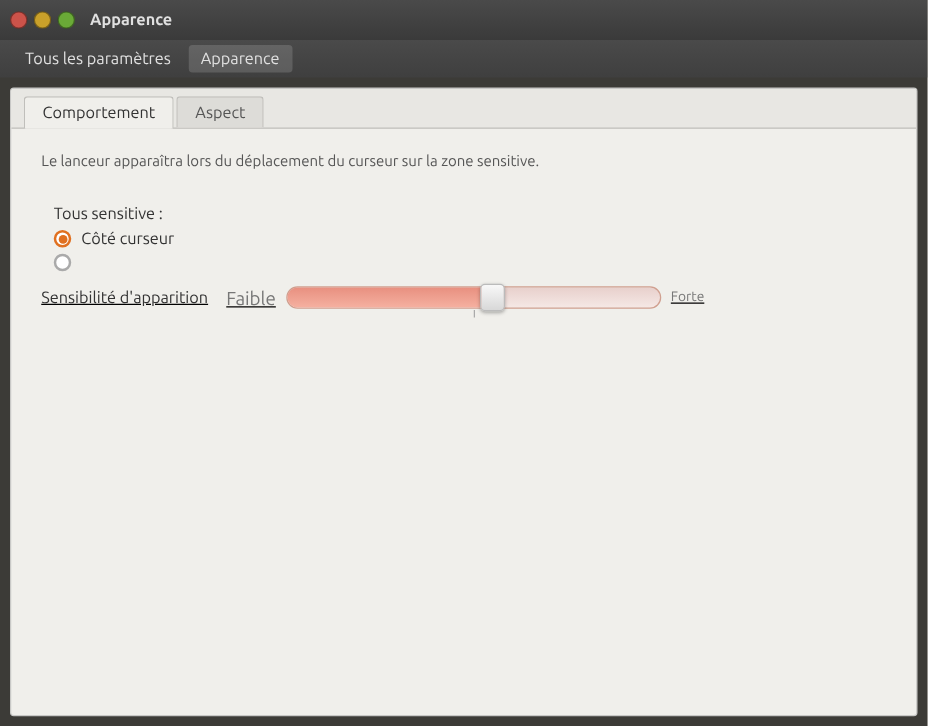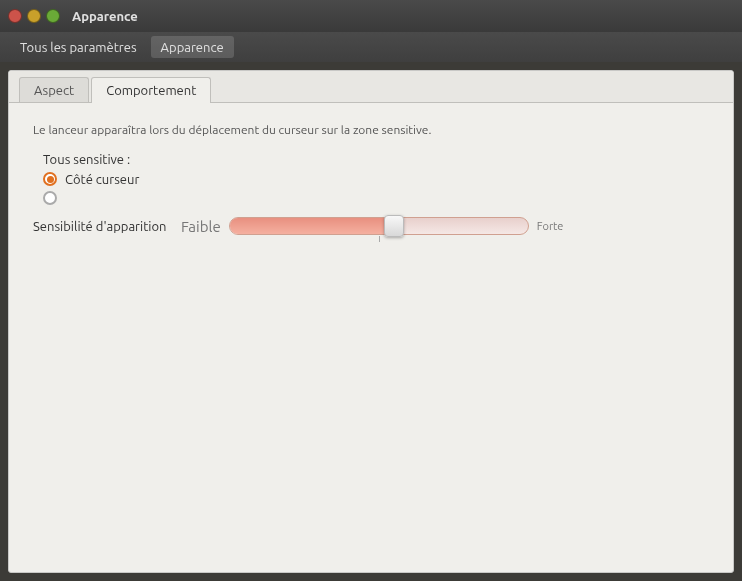--- a/index.html
+++ b/index.html
@@ -120,21 +120,21 @@
       font-size: 13px;
       color: #2a2a2a;
       margin-bottom: 4px;
       display: flex;
       align-items: center;
       justify-content: space-between;
     }
     .section-desc {
       font-size: 12px;
       color: #555;
-      margin-bottom: 16px;
+      margin-bottom: 28px;
     }
 
     
     .toggle-switch {
       width: 56px;
       height: 24px;
       border-radius: 12px;
       background: #e07020;
       border: 1px solid #c05010;
       position: relative;
@@ -199,20 +199,21 @@
       background: #e07020;
       border-radius: 50%;
     }
 
     
     .slider-row {
       display: flex;
       align-items: center;
       gap: 8px;
       margin: 12px 0 0 0;
+      text-decoration: underline;
     }
     .slider-label {
       font-size: 13px;
       color: #333;
       min-width: 140px;
     }
     .slider-min-label {
       font-size: 15px;
       color: #777;
     }
@@ -284,22 +285,22 @@
 </div>
 
 <div class="menubar">
   <div class="menu-item">Tous les paramètres</div>
   <div class="menu-item active">Apparence</div>
 </div>
 
 <div class="main-content">
 
   <div class="tab-bar">
+    <div class="tab active">Comportement</div>
     <div class="tab">Aspect</div>
-    <div class="tab active">Comportement</div>
   </div>
 
   <div class="tab-content">
 
     
     <div class="section-desc">Le lanceur apparaîtra lors du déplacement du curseur sur la zone sensitive.</div>
 
     
     <div class="zone-group">
       <div class="zone-label">Tous sensitive :</div>

